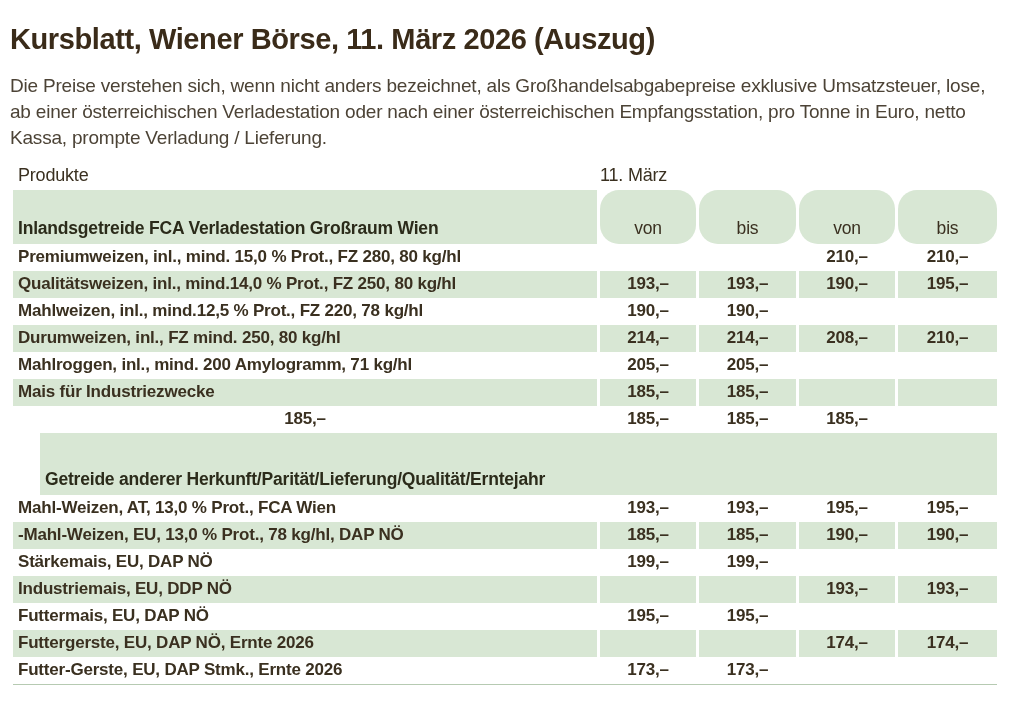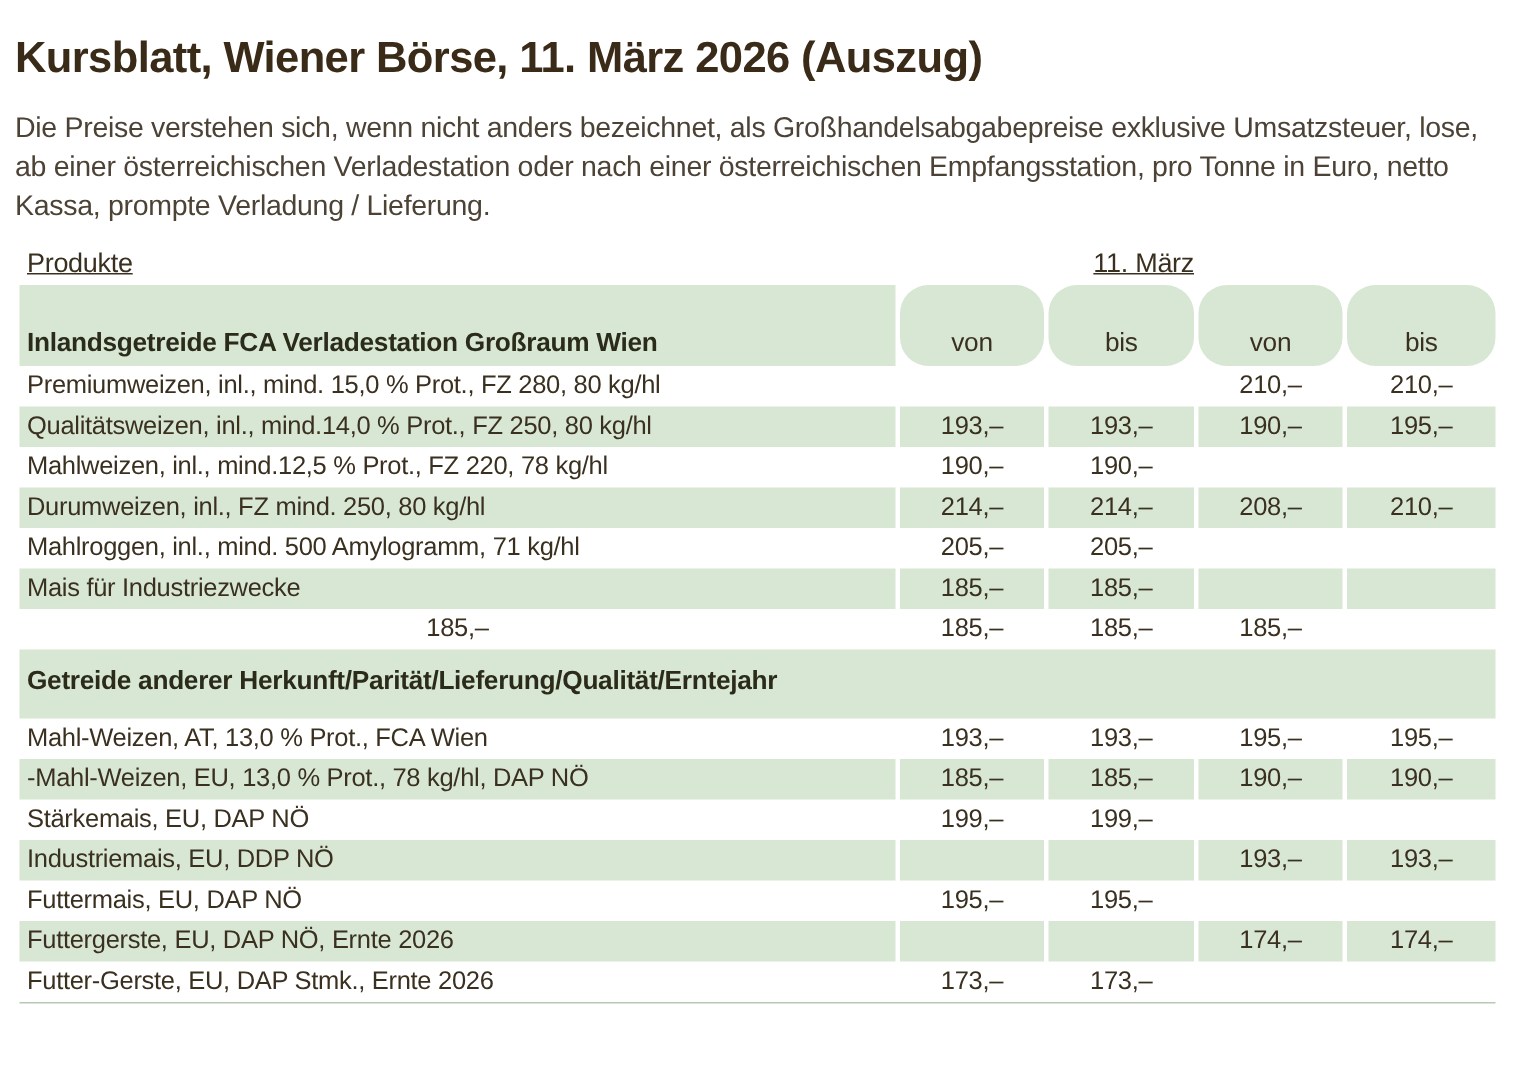--- a/index.html
+++ b/index.html
@@ -34,35 +34,35 @@
     color:var(--intro);
     margin:0 0 10px 0;
     width:996px;
   }
   .table{margin-left:3px;width:984px;}
   .grid{
     display:grid;
     grid-template-columns:584px 96px 97px 96px 99px;
     column-gap:3px;
   }
-  .thead{height:29px;align-items:center;font-size:18px;letter-spacing:-0.2px;text-decoration:underline;}
+  .thead{height:29px;align-items:center;font-size:18px;letter-spacing:-0.2px;}
   .thead .produkte{padding-left:5px;}
-  .thead .date{grid-column:span 2;text-align:right;}
+  .thead .date{grid-column:span 2;text-align:left;}
   .band1{height:54px;}
   .band1 > div{background:var(--row-green);display:flex;align-items:flex-end;padding-bottom:5px;}
   .band-title{
     font-weight:bold;font-size:17.5px;letter-spacing:-0.2px;
     color:var(--text-dark);padding-left:5px;
   }
   .band1 .colhead{justify-content:center;font-size:17.5px;letter-spacing:-0.2px;border-radius:19px;}
   .band2{
-    height:46px;background:var(--row-green);
-    display:flex;align-items:center;padding-bottom:5px;
-  }
-  .row{height:27px;font-size:17px;letter-spacing:-0.2px;}
+    height:62px;background:var(--row-green);
+    display:flex;align-items:flex-end;padding-bottom:5px;margin-left:27px;
+  }
+  .row{height:27px;font-size:17px;letter-spacing:-0.2px;font-weight:bold;}
   .row > div{display:flex;align-items:center;}
   .rows .row:nth-child(even) > div{background:var(--row-green);}
   .cell-product{padding-left:5px;}
   .cell-val{justify-content:center;}
   .bottom-rule{border-top:1px solid var(--rule);height:0;}
 </style>
 </head>
 <body>
 
 <div class="page">
@@ -111,21 +111,21 @@
         <div class="cell-val"></div>
       </div>
       <div class="grid row">
         <div class="cell-product">Durumweizen, inl., FZ mind. 250, 80 kg/hl</div>
         <div class="cell-val">214,–</div>
         <div class="cell-val">214,–</div>
         <div class="cell-val">208,–</div>
         <div class="cell-val">210,–</div>
       </div>
       <div class="grid row">
-        <div class="cell-product">Mahlroggen, inl., mind. 500 Amylogramm, 71 kg/hl</div>
+        <div class="cell-product">Mahlroggen, inl., mind. 200 Amylogramm, 71 kg/hl</div>
         <div class="cell-val">205,–</div>
         <div class="cell-val">205,–</div>
         <div class="cell-val"></div>
         <div class="cell-val"></div>
       </div>
       <div class="grid row">
         <div class="cell-product">Mais für Industriezwecke</div>
         <div class="cell-val">185,–</div>
         <div class="cell-val">185,–</div>
         <div class="cell-val"></div>

